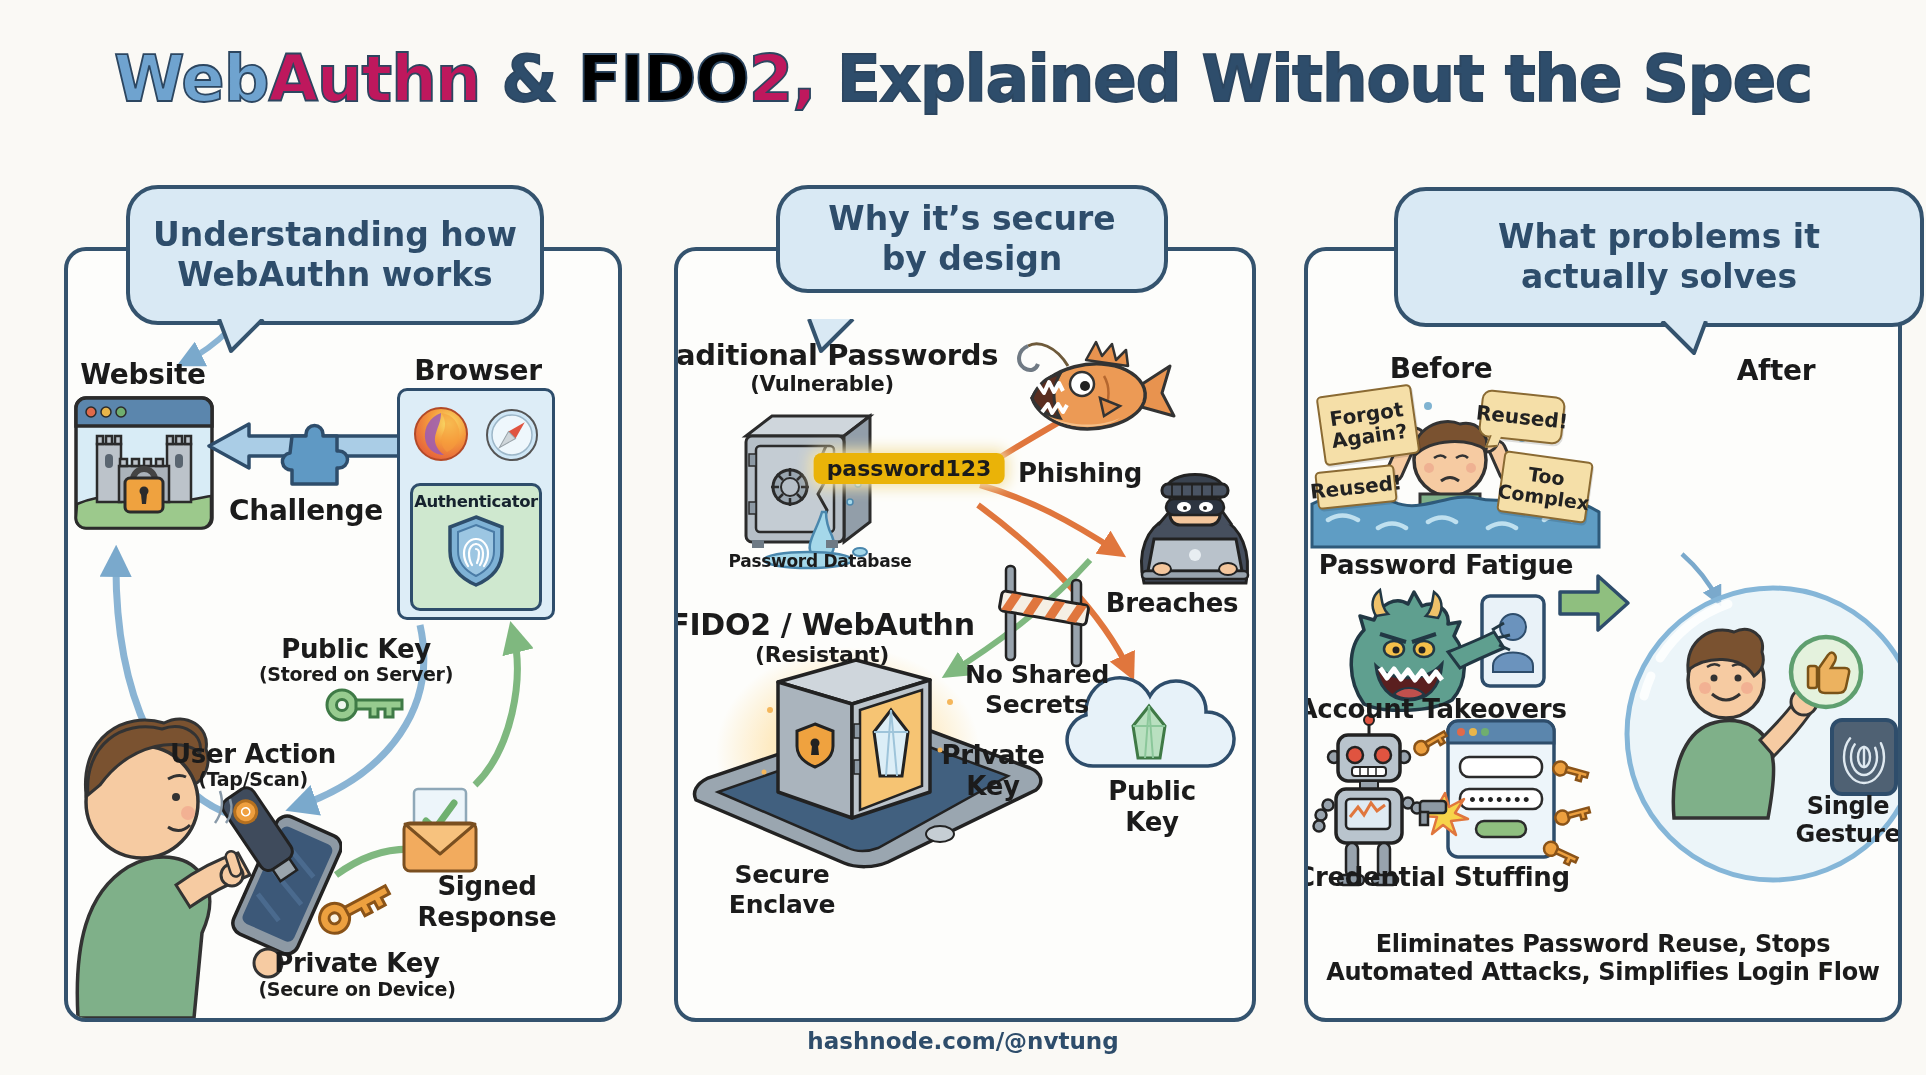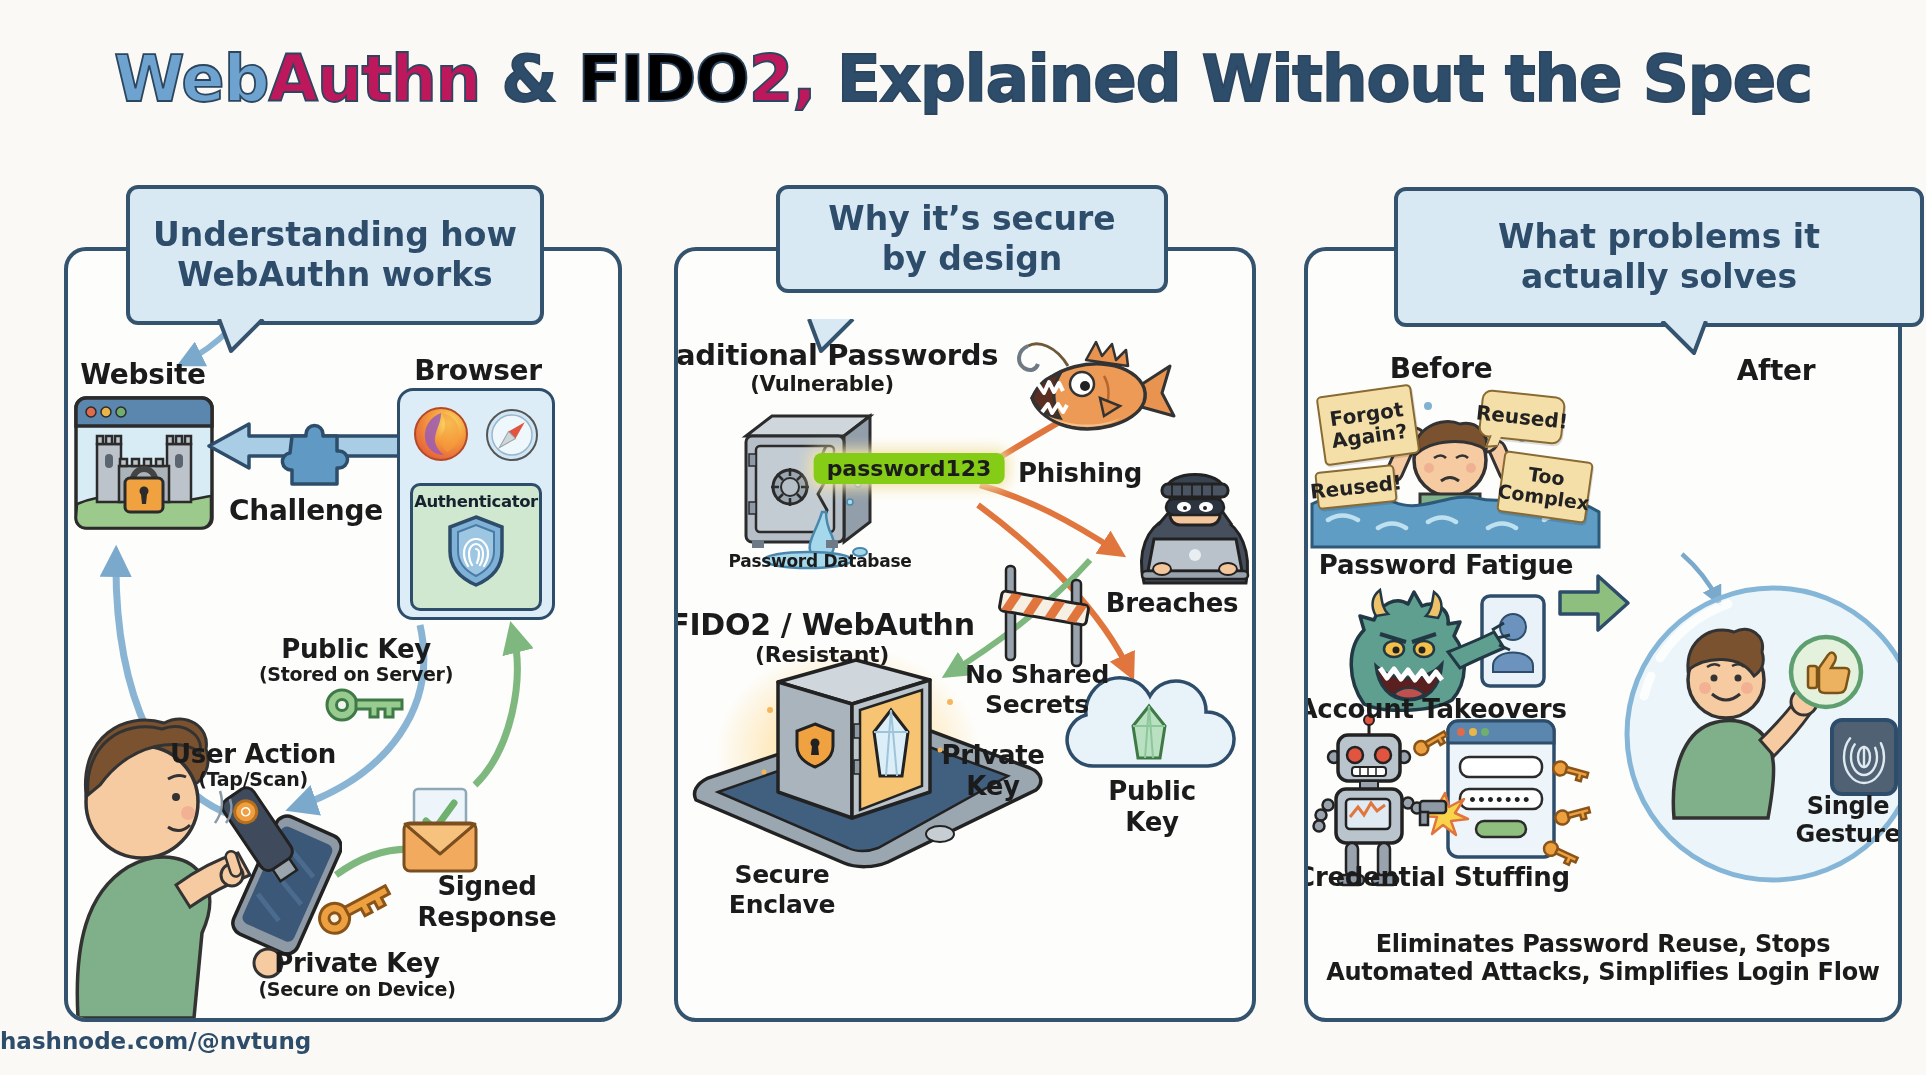--- a/index.html
+++ b/index.html
@@ -3,30 +3,30 @@
 <meta charset="utf-8">
 <style>
 *{margin:0;padding:0;box-sizing:border-box}
 html,body{width:1926px;height:1075px}
 body{position:relative;background:#faf9f5;font-family:"DejaVu Sans","Liberation Sans",sans-serif;overflow:hidden}
 .abs{position:absolute}
 h1.title{position:absolute;top:42px;left:0;width:100%;text-align:center;font-size:64px;font-weight:bold;letter-spacing:-1px;white-space:nowrap;z-index:2}
 h1.title span{-webkit-text-stroke:1.8px #2c4660}
 .t-blue{color:#6fa3cf}.t-orange{color:#be185d}.t-navy{color:#2e4d6b}.t-green{color:#000000}
 .panel{position:absolute;top:247px;height:775px;background:#fdfdfb;border:4px solid #34536e;border-radius:22px;overflow:hidden;z-index:1}
-.bubble{position:absolute;background:#d9e9f4;border:4px solid #34536e;border-radius:12px;display:flex;align-items:center;justify-content:center;text-align:center;color:#2e4d6b;font-weight:bold;font-size:33px;line-height:1.22;white-space:pre-line;z-index:5}
+.bubble{position:absolute;background:#d9e9f4;border:4px solid #34536e;border-radius:32px;display:flex;align-items:center;justify-content:center;text-align:center;color:#2e4d6b;font-weight:bold;font-size:33px;line-height:1.22;white-space:pre-line;z-index:5}
 .tail{position:absolute;z-index:6}
 .lbl{position:absolute;transform:translateX(-50%);font-weight:bold;color:#1b1b1b;text-align:center;white-space:pre-line;line-height:1.18;letter-spacing:-0.3px;z-index:4}
 .note{position:absolute;background:#f5dfa8;border:2.5px solid #8a6a33;border-radius:5px;display:flex;align-items:center;justify-content:center;text-align:center;font-weight:bold;color:#222;white-space:pre-line;line-height:1.1;box-shadow:1px 2px 0 rgba(0,0,0,.12);z-index:5}
 .ntail{position:absolute;left:8px;bottom:-11px;width:12px;height:12px;background:#f5dfa8;border-left:2.5px solid #8a6a33;border-bottom:2.5px solid #8a6a33;transform:rotate(-10deg) skewX(-25deg)}
-.browser-box{position:absolute;background:#ddedf7;border:3.5px solid #2e4d6b;border-radius:16px;z-index:2}
+.browser-box{position:absolute;background:#ddedf7;border:3.5px solid #2e4d6b;border-radius:10px;z-index:2}
 .auth-box{position:absolute;background:#cfe8cf;border:3px solid #2e4d6b;border-radius:10px;text-align:center}
 .auth-lbl{font-weight:bold;font-size:16.5px;color:#16222e;margin-top:6px;letter-spacing:-0.4px}
-.ptag{position:absolute;transform:translateX(-50%);background:#84cc16;border-radius:8px;padding:3px 13px;font-weight:bold;font-size:22px;color:#1b1b1b;box-shadow:0 0 14px 4px #f3e3ae;z-index:5}
-.footer{position:absolute;top:1028px;left:0;width:100%;text-align:left;font-weight:bold;font-size:23px;color:#2e4d6b;z-index:2}
+.ptag{position:absolute;transform:translateX(-50%);background:#eab308;border-radius:8px;padding:3px 13px;font-weight:bold;font-size:22px;color:#1b1b1b;box-shadow:0 0 14px 4px #f3e3ae;z-index:5}
+.footer{position:absolute;top:1028px;left:0;width:100%;text-align:center;font-weight:bold;font-size:23px;color:#2e4d6b;z-index:2}
 svg{display:block}
 </style>
 </head>
 <body>
 
 <svg width="0" height="0" style="position:absolute">
 <defs>
 <marker id="mB" viewBox="0 0 10 10" refX="6.5" refY="5" markerWidth="4.6" markerHeight="4.6" orient="auto-start-reverse">
         <path d="M0,0 L10,5 L0,10 z" fill="#7aa9cc"></path>
       </marker>

